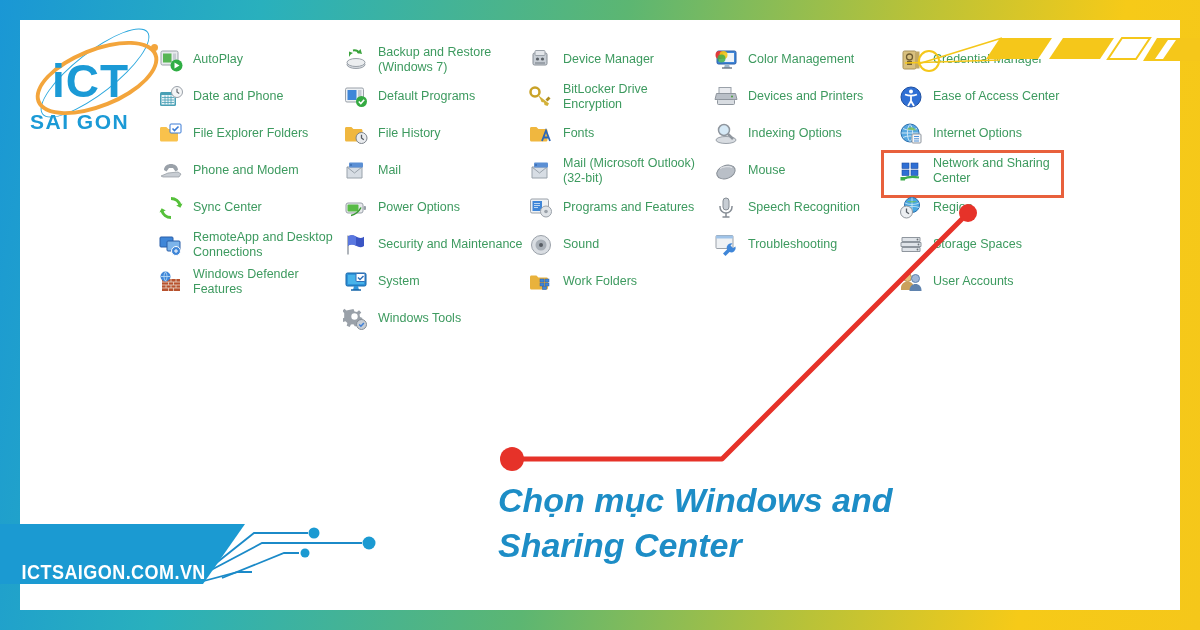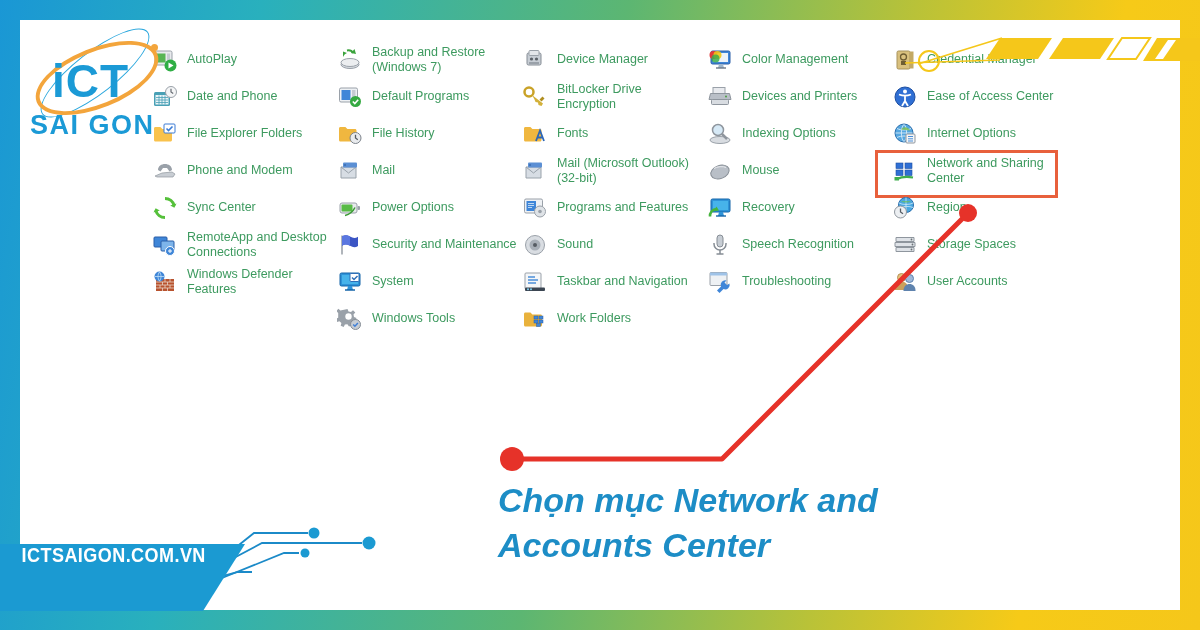--- a/index.html
+++ b/index.html
@@ -4,42 +4,42 @@
 <style>
   html,body{margin:0;padding:0;}
   body{width:1200px;height:630px;overflow:hidden;font-family:"Liberation Sans",sans-serif;}
   .frame{position:relative;width:1200px;height:630px;
     background:linear-gradient(100deg,#1a97d5 0%,#29b0bd 20%,#5cb672 48%,#b9c238 70%,#f6ca18 86%,#f5c71a 100%);}
   .panel{position:absolute;left:20px;top:20px;width:1160px;height:590px;background:#ffffff;}
 
   
   .logo{position:absolute;left:26px;top:28px;width:150px;height:115px;z-index:3;}
   .logo-ict{position:absolute;left:26px;top:26px;font-size:46px;font-weight:800;color:#1b9ad6;letter-spacing:1px;}
-  .logo-saigon{position:absolute;left:4px;top:82px;font-size:27px;font-weight:800;color:#1b9ad6;letter-spacing:1.5px;white-space:nowrap;}
+  .logo-saigon{position:absolute;left:4px;top:82px;font-size:21px;font-weight:800;color:#1b9ad6;letter-spacing:1.5px;white-space:nowrap;}
   .logo-orbit-orange{position:absolute;left:6px;top:20px;width:122px;height:52px;border:4px solid #f3a53c;border-radius:50%;transform:rotate(-22deg);}
   .logo-orbit-blue{position:absolute;left:2px;top:24px;width:132px;height:40px;border:1.5px solid #2aa7dd;border-radius:50%;transform:rotate(-38deg);}
   .logo-dot{position:absolute;right:18px;top:16px;width:7px;height:7px;border-radius:50%;background:#f3a53c;}
 
   
-  .cp-grid{position:absolute;left:150px;top:41px;display:flex;z-index:2;}
+  .cp-grid{position:absolute;left:156px;top:41px;display:flex;z-index:2;}
   .cp-col{width:185px;display:flex;flex-direction:column;}
   .cp-item{height:37px;display:flex;align-items:center;gap:9px;padding:0 2px;position:relative;cursor:pointer;}
   .cp-icon{width:26px;height:26px;flex:0 0 26px;}
   .cp-icon svg{width:26px;height:26px;display:block;}
   .cp-label{font-size:12.5px;line-height:1.15;color:#3d9a5f;max-width:150px;}
   .hl-box{position:absolute;left:-15px;top:-2.5px;width:177px;height:42px;border:3px solid #e8603c;pointer-events:none;}
 
   
   .red-overlay{position:absolute;left:0;top:0;width:1200px;height:630px;z-index:6;pointer-events:none;}
   .caption{position:absolute;left:498px;top:478px;width:460px;z-index:4;
     font-size:34px;line-height:1.32;font-weight:bold;font-style:italic;color:#1d8dc6;}
 
   
-  .banner{position:absolute;left:0;top:524px;width:245px;height:67px;background:#1b9ad2;z-index:4;
-    clip-path:polygon(0 0,100% 0,calc(100% - 42px) 100%,0 100%);display:flex;align-items:flex-start;margin-top:20px;}
+  .banner{position:absolute;left:0;top:524px;width:245px;height:60px;background:#1b9ad2;z-index:4;
+    clip-path:polygon(0 0,100% 0,calc(100% - 42px) 100%,0 100%);display:flex;align-items:flex-end;}
   .banner-text{color:#ffffff;font-size:20px;font-weight:bold;letter-spacing:.5px;padding-left:24px;
     transform:scaleX(.9);transform-origin:left center;white-space:nowrap;}
   .circuit{position:absolute;left:0;top:0;width:1200px;height:630px;z-index:3;pointer-events:none;}
 
   
   .deco{position:absolute;left:0;top:0;width:1200px;height:630px;z-index:5;pointer-events:none;}
 </style>
 </head>
 <body>
 
@@ -282,32 +282,20 @@
         </div>
         <div class="cp-item">
           <span class="cp-icon">
             <svg viewBox="0 0 26 26">
               <circle cx="13" cy="13" r="9.5" fill="#d9dde2" stroke="#9aa1a9"></circle>
               <circle cx="13" cy="13" r="5.5" fill="#a8afb7"></circle>
               <circle cx="13" cy="13" r="2" fill="#565c63"></circle>
             </svg>
           </span>
           <span class="cp-label">Sound</span>
-        </div>
-        <div class="cp-item">
-          <span class="cp-icon">
-            <svg viewBox="0 0 26 26">
-              <rect x="3" y="4" width="16" height="16" rx="1" fill="#f4f6f8" stroke="#9aa1a9"></rect>
-              <path d="M6 8h7M6 11h10M6 14h8" stroke="#4b8fd8" stroke-width="1.3"></path>
-              <rect x="3" y="18.5" width="20" height="3.5" rx="1" fill="#3b4552"></rect>
-              <circle cx="6" cy="20.2" r="1" fill="#7fd0f2"></circle>
-              <circle cx="9" cy="20.2" r="1" fill="#7fd0f2"></circle>
-            </svg>
-          </span>
-          <span class="cp-label">Taskbar and Navigation</span>
         </div>
         <div class="cp-item">
           <span class="cp-icon">
             <svg viewBox="0 0 26 26">
               <path d="M2 8c0-.8.6-1.5 1.4-1.5h5l2 2h8.2c.8 0 1.4.7 1.4 1.5v9c0 .8-.6 1.5-1.4 1.5H3.4c-.8 0-1.4-.7-1.4-1.5z" fill="#e9b23c"></path>
               <g fill="#3f86d8" stroke="#2b5ea8" stroke-width=".5">
                 <rect x="12" y="10" width="4" height="3"></rect>
                 <rect x="17" y="10" width="4" height="3"></rect>
                 <rect x="12" y="14" width="4" height="3"></rect>
                 <rect x="17" y="14" width="4" height="3"></rect>
@@ -355,33 +343,20 @@
           <span class="cp-label">Indexing Options</span>
         </div>
         <div class="cp-item">
           <span class="cp-icon">
             <svg viewBox="0 0 26 26">
               <ellipse cx="13" cy="14" rx="9.5" ry="6.5" transform="rotate(-20 13 14)" fill="#b9bfc7" stroke="#868d95"></ellipse>
               <path d="M7 10.5c3-2 9-2.5 12-1" stroke="#e8eaee" stroke-width="1" fill="none"></path>
             </svg>
           </span>
           <span class="cp-label">Mouse</span>
-        </div>
-        <div class="cp-item">
-          <span class="cp-icon">
-            <svg viewBox="0 0 26 26">
-              <rect x="4" y="4" width="19" height="13" rx="1.5" fill="#2f93d8" stroke="#1565a8"></rect>
-              <rect x="6" y="6" width="15" height="9" fill="#47b3ea"></rect>
-              <path d="M12 17h4l1 4h-6z" fill="#2f93d8"></path>
-              <path d="M9 21h10" stroke="#1565a8" stroke-width="1.4"></path>
-              <path d="M3 21.5a7 7 0 0 1 6-7.5" fill="none" stroke="#46b43c" stroke-width="2.6"></path>
-              <path d="M9.5 11.5l2.5 4-4.8.8z" fill="#46b43c"></path>
-            </svg>
-          </span>
-          <span class="cp-label">Recovery</span>
         </div>
         <div class="cp-item">
           <span class="cp-icon">
             <svg viewBox="0 0 26 26">
               <rect x="10" y="3" width="6" height="12" rx="3" fill="#c7cdd4" stroke="#868d95"></rect>
               <path d="M7 11v1a6 6 0 0 0 12 0v-1" fill="none" stroke="#868d95" stroke-width="1.5"></path>
               <path d="M13 18v4M9.5 22h7" stroke="#868d95" stroke-width="1.5"></path>
             </svg>
           </span>
           <span class="cp-label">Speech Recognition</span>
@@ -500,21 +475,21 @@
     <line x1="905" y1="63" x2="1000" y2="60" stroke="#f5c71a" stroke-width="1.6"></line>
     <circle cx="929" cy="61" r="10" fill="none" stroke="#f5c71a" stroke-width="2"></circle>
   </svg>
 
   <svg class="red-overlay" viewBox="0 0 1200 630">
     <polyline points="968,213 722,459 512,459" fill="none" stroke="#e63229" stroke-width="5" stroke-linejoin="round"></polyline>
     <circle cx="968" cy="213" r="9" fill="#e63229"></circle>
     <circle cx="512" cy="459" r="12" fill="#e63229"></circle>
   </svg>
 
-  <div class="caption">Chọn mục Network and Accounts Center</div>
+  <div class="caption">Chọn mục Windows and Sharing Center</div>
 
   <div class="banner">
     <span class="banner-text">ICTSAIGON.COM.VN</span>
   </div>
 
   <svg class="circuit" viewBox="0 0 1200 630">
     <g fill="none" stroke="#1b8ac8" stroke-width="1.8">
       <polyline points="210,568 254,533 308,533"></polyline>
       <polyline points="196,578 262,543 362,543"></polyline>
       <polyline points="222,578 284,553 299,553"></polyline>

